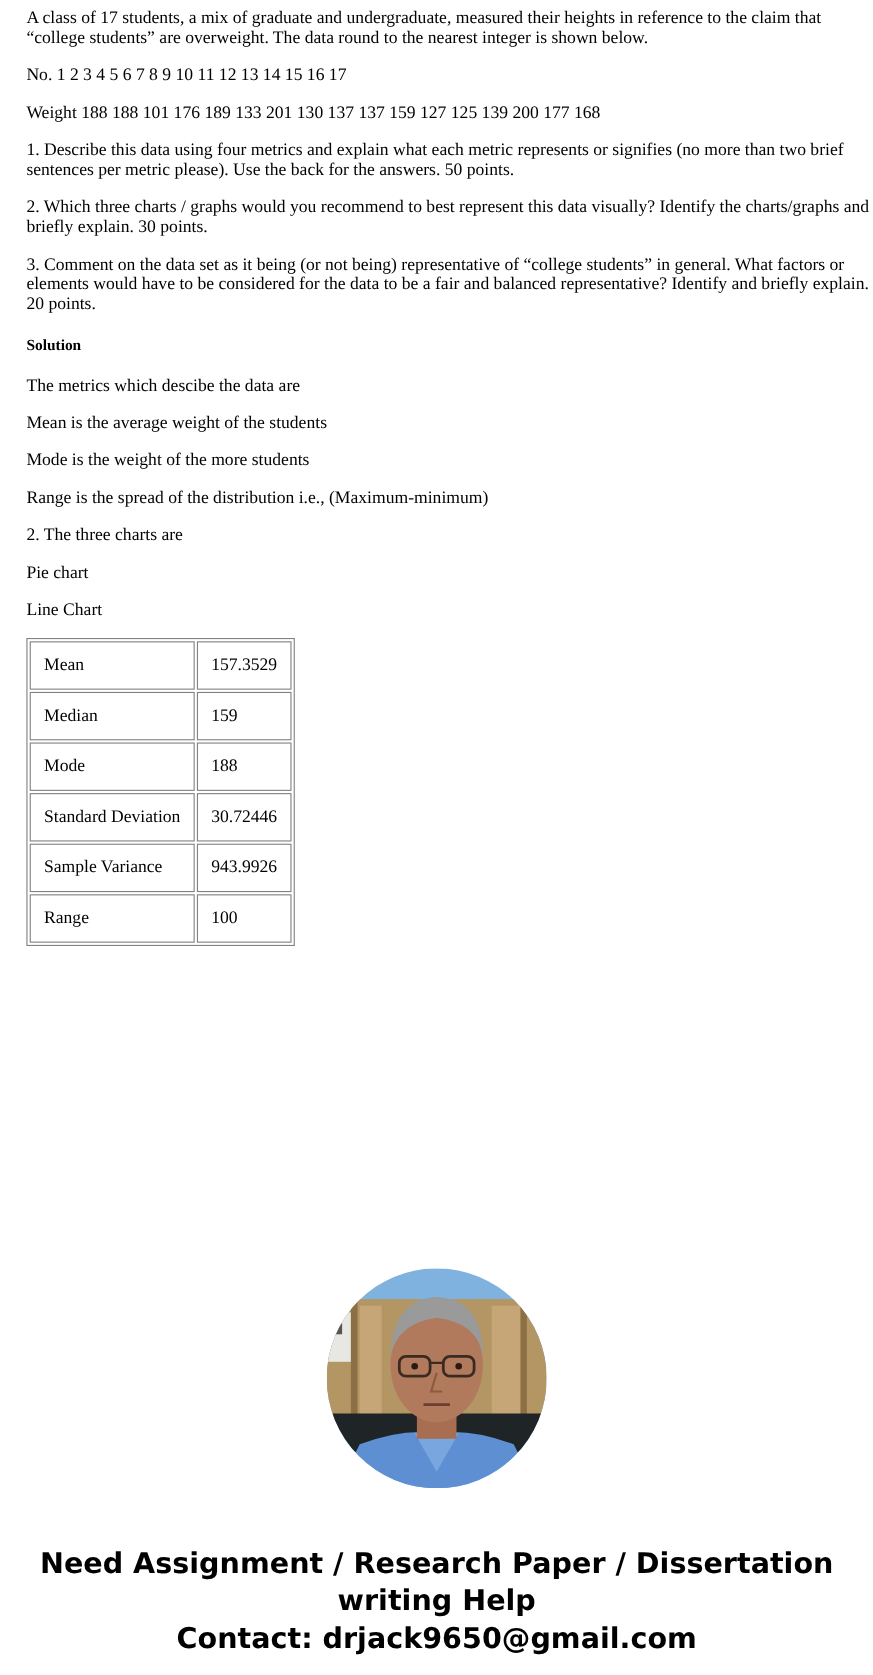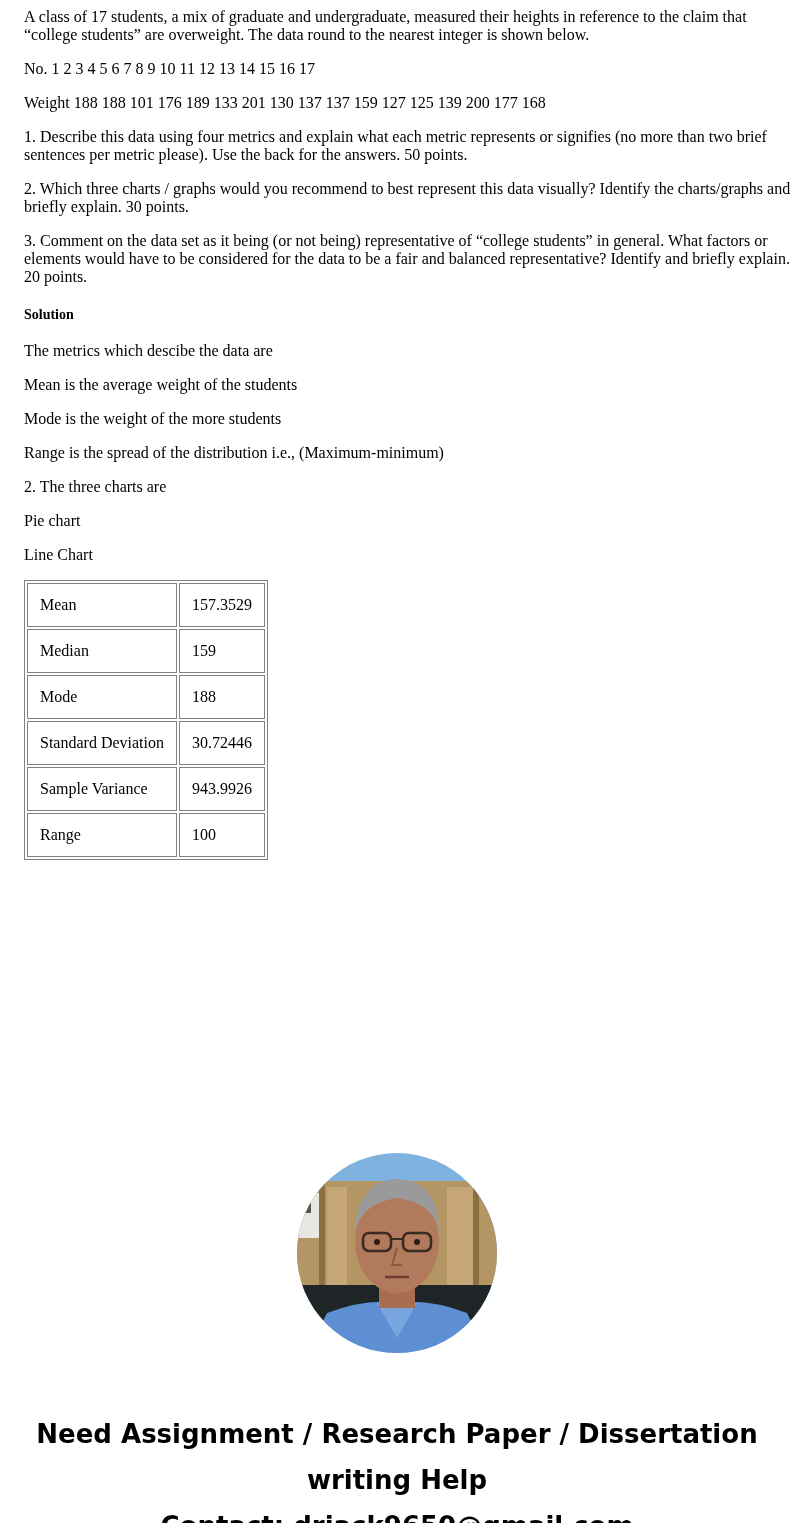--- a/index.html
+++ b/index.html
@@ -60,21 +60,21 @@
       left: 0;
       top: 1403px;
       width: 794px;
       text-align: center;
       font-family: "DejaVu Sans", sans-serif;
       font-weight: bold;
       font-size: 26px;
       line-height: 30px;
       color: #000000;
     }
-    .promo div { margin: 16px; }
+    .promo div { margin: 4px; }
   </style>
 </head>
 <body>
 
 <div class="content">
   <p>A class of 17 students, a mix of graduate and undergraduate, measured their heights in reference to the claim that “college students” are overweight. The data round to the nearest integer is shown below.</p>
   <p>No. 1 2 3 4 5 6 7 8 9 10 11 12 13 14 15 16 17</p>
   <p>Weight 188 188 101 176 189 133 201 130 137 137 159 127 125 139 200 177 168</p>
   <p>1. Describe this data using four metrics and explain what each metric represents or signifies (no more than two brief sentences per metric please). Use the back for the answers. 50 points.</p>
   <p>2. Which three charts / graphs would you recommend to best represent this data visually? Identify the charts/graphs and briefly explain. 30 points.</p>

